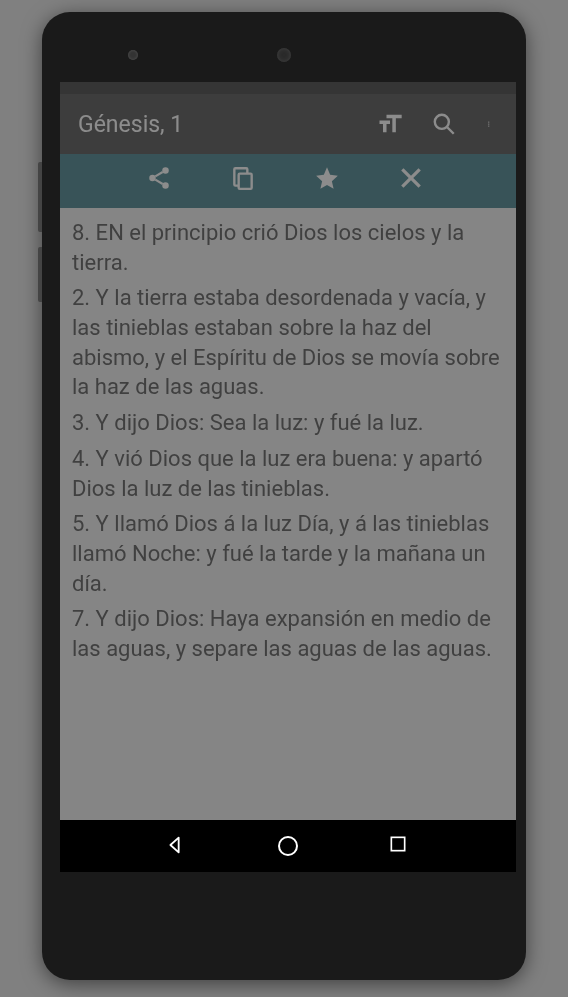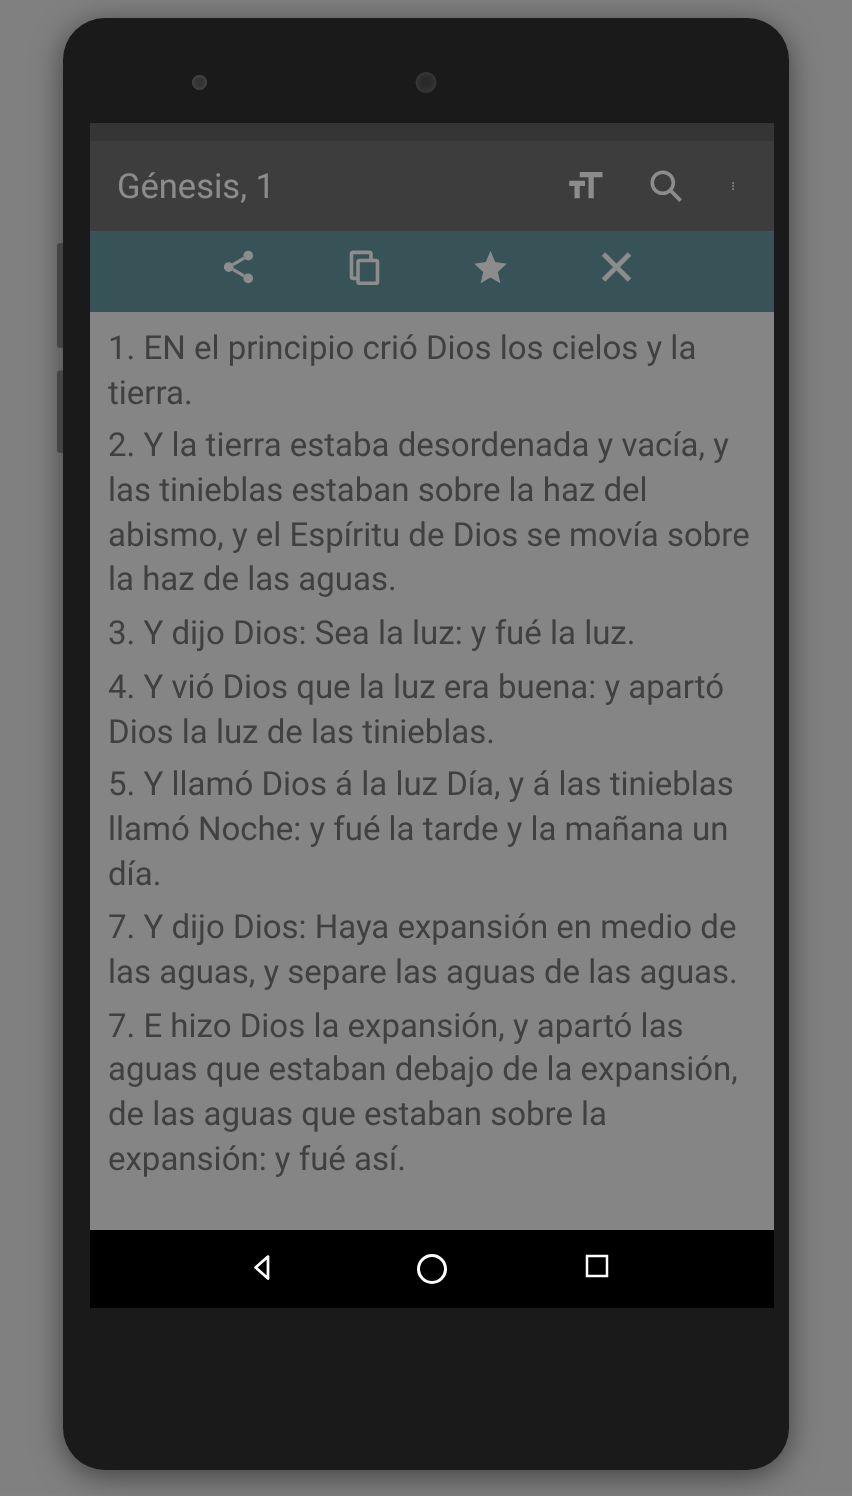--- a/index.html
+++ b/index.html
@@ -228,27 +228,26 @@
       </div>
       <div class="ico">
         <svg viewBox="0 0 24 24" width="26" height="26" stroke="#fff" stroke-width="3">
             <line x1="4" y1="4" x2="20" y2="20"></line>
             <line x1="20" y1="4" x2="4" y2="20"></line>
           </svg>
       </div>
     </div>
 
     <div class="content">
-      <div class="verse">1. EN el principio crió Dios los cielos y la tierra.</div>
+      <div class="verse">8. EN el principio crió Dios los cielos y la tierra.</div>
       <div class="verse">2. Y la tierra estaba desordenada y vacía, y las tinieblas estaban sobre la haz del abismo, y el Espíritu de Dios se movía sobre la haz de las aguas.</div>
       <div class="verse">3. Y dijo Dios: Sea la luz: y fué la luz.</div>
       <div class="verse">4. Y vió Dios que la luz era buena: y apartó Dios la luz de las tinieblas.</div>
       <div class="verse">5. Y llamó Dios á la luz Día, y á las tinieblas llamó Noche: y fué la tarde y la mañana un día.</div>
       <div class="verse">7. Y dijo Dios: Haya expansión en medio de las aguas, y separe las aguas de las aguas.</div>
-      <div class="verse">7. E hizo Dios la expansión, y apartó las aguas que estaban debajo de la expansión, de las aguas que estaban sobre la expansión: y fué así.</div>
     </div>
 
     <div class="overlay"></div>
 
 
     <div class="nav-bar">
       <div class="ico">
         <svg viewBox="0 0 24 24" width="22" height="22" fill="none" stroke="#fff" stroke-width="2">
             <path d="M16 4L7 12l9 8z" stroke-linejoin="round"></path>
           </svg>

